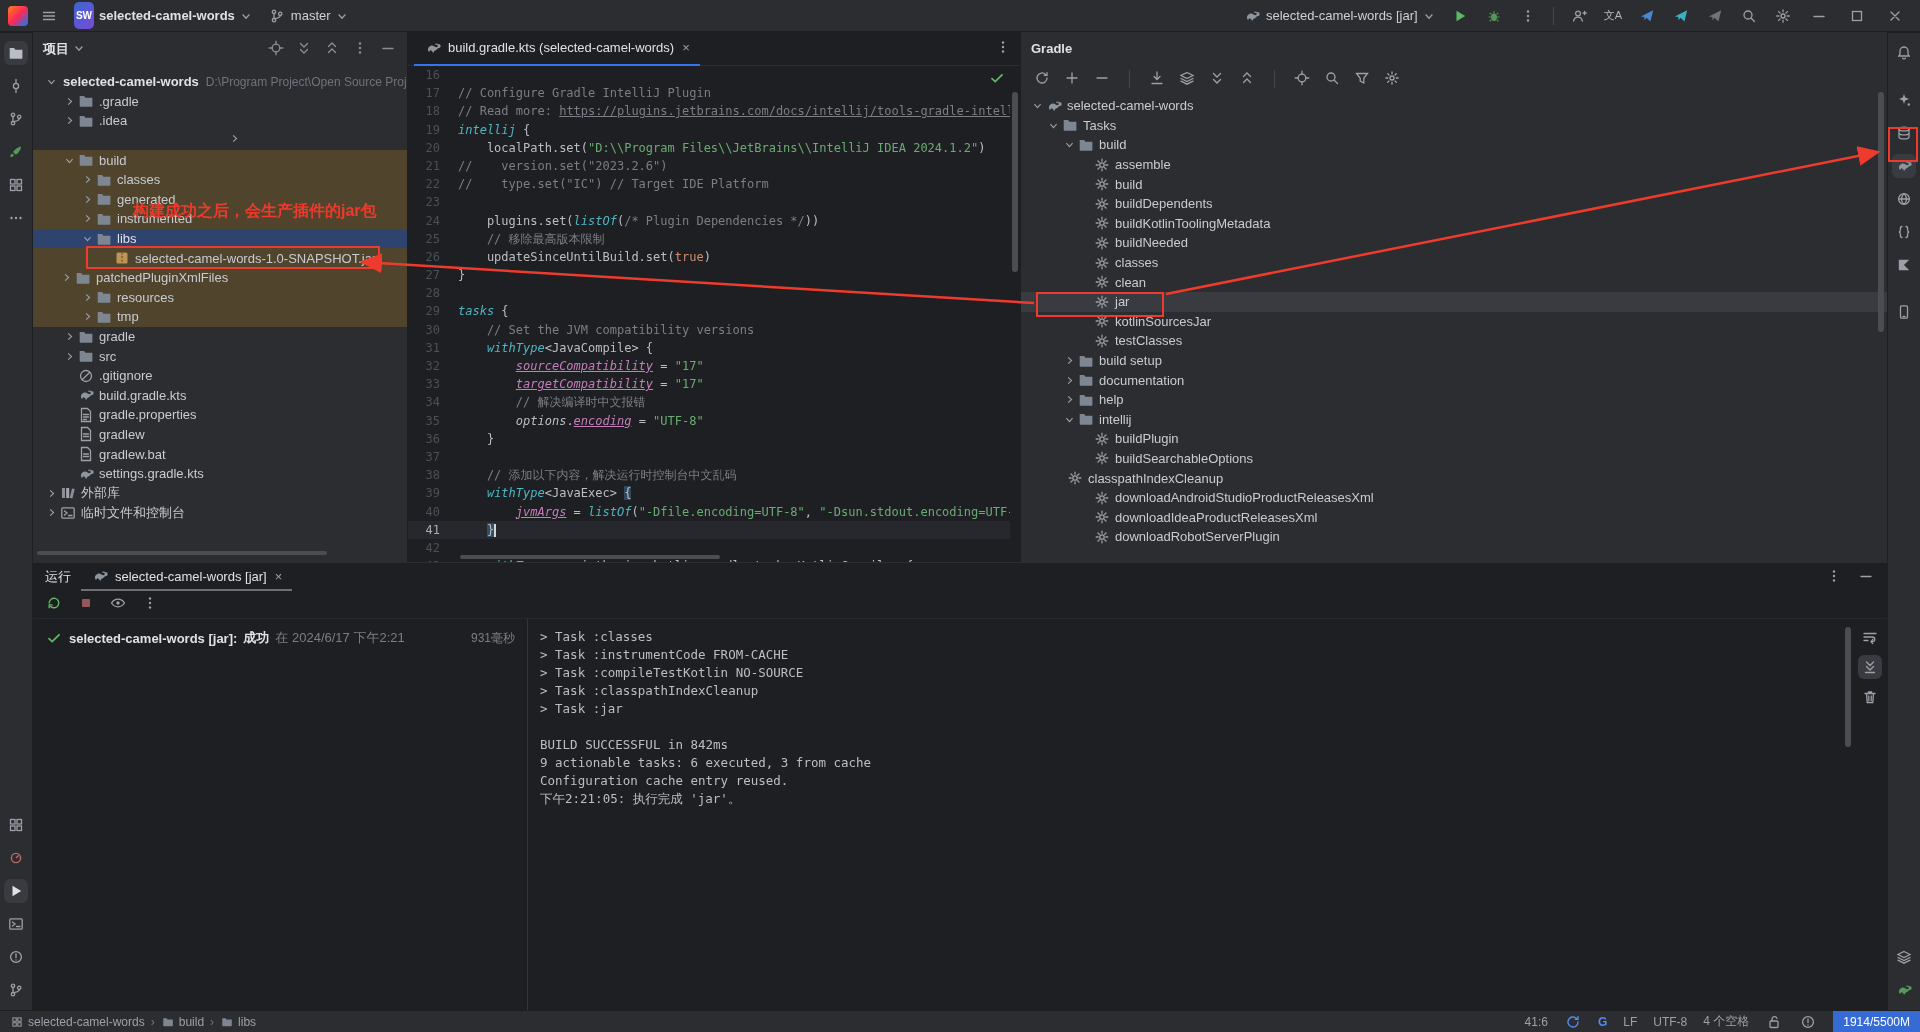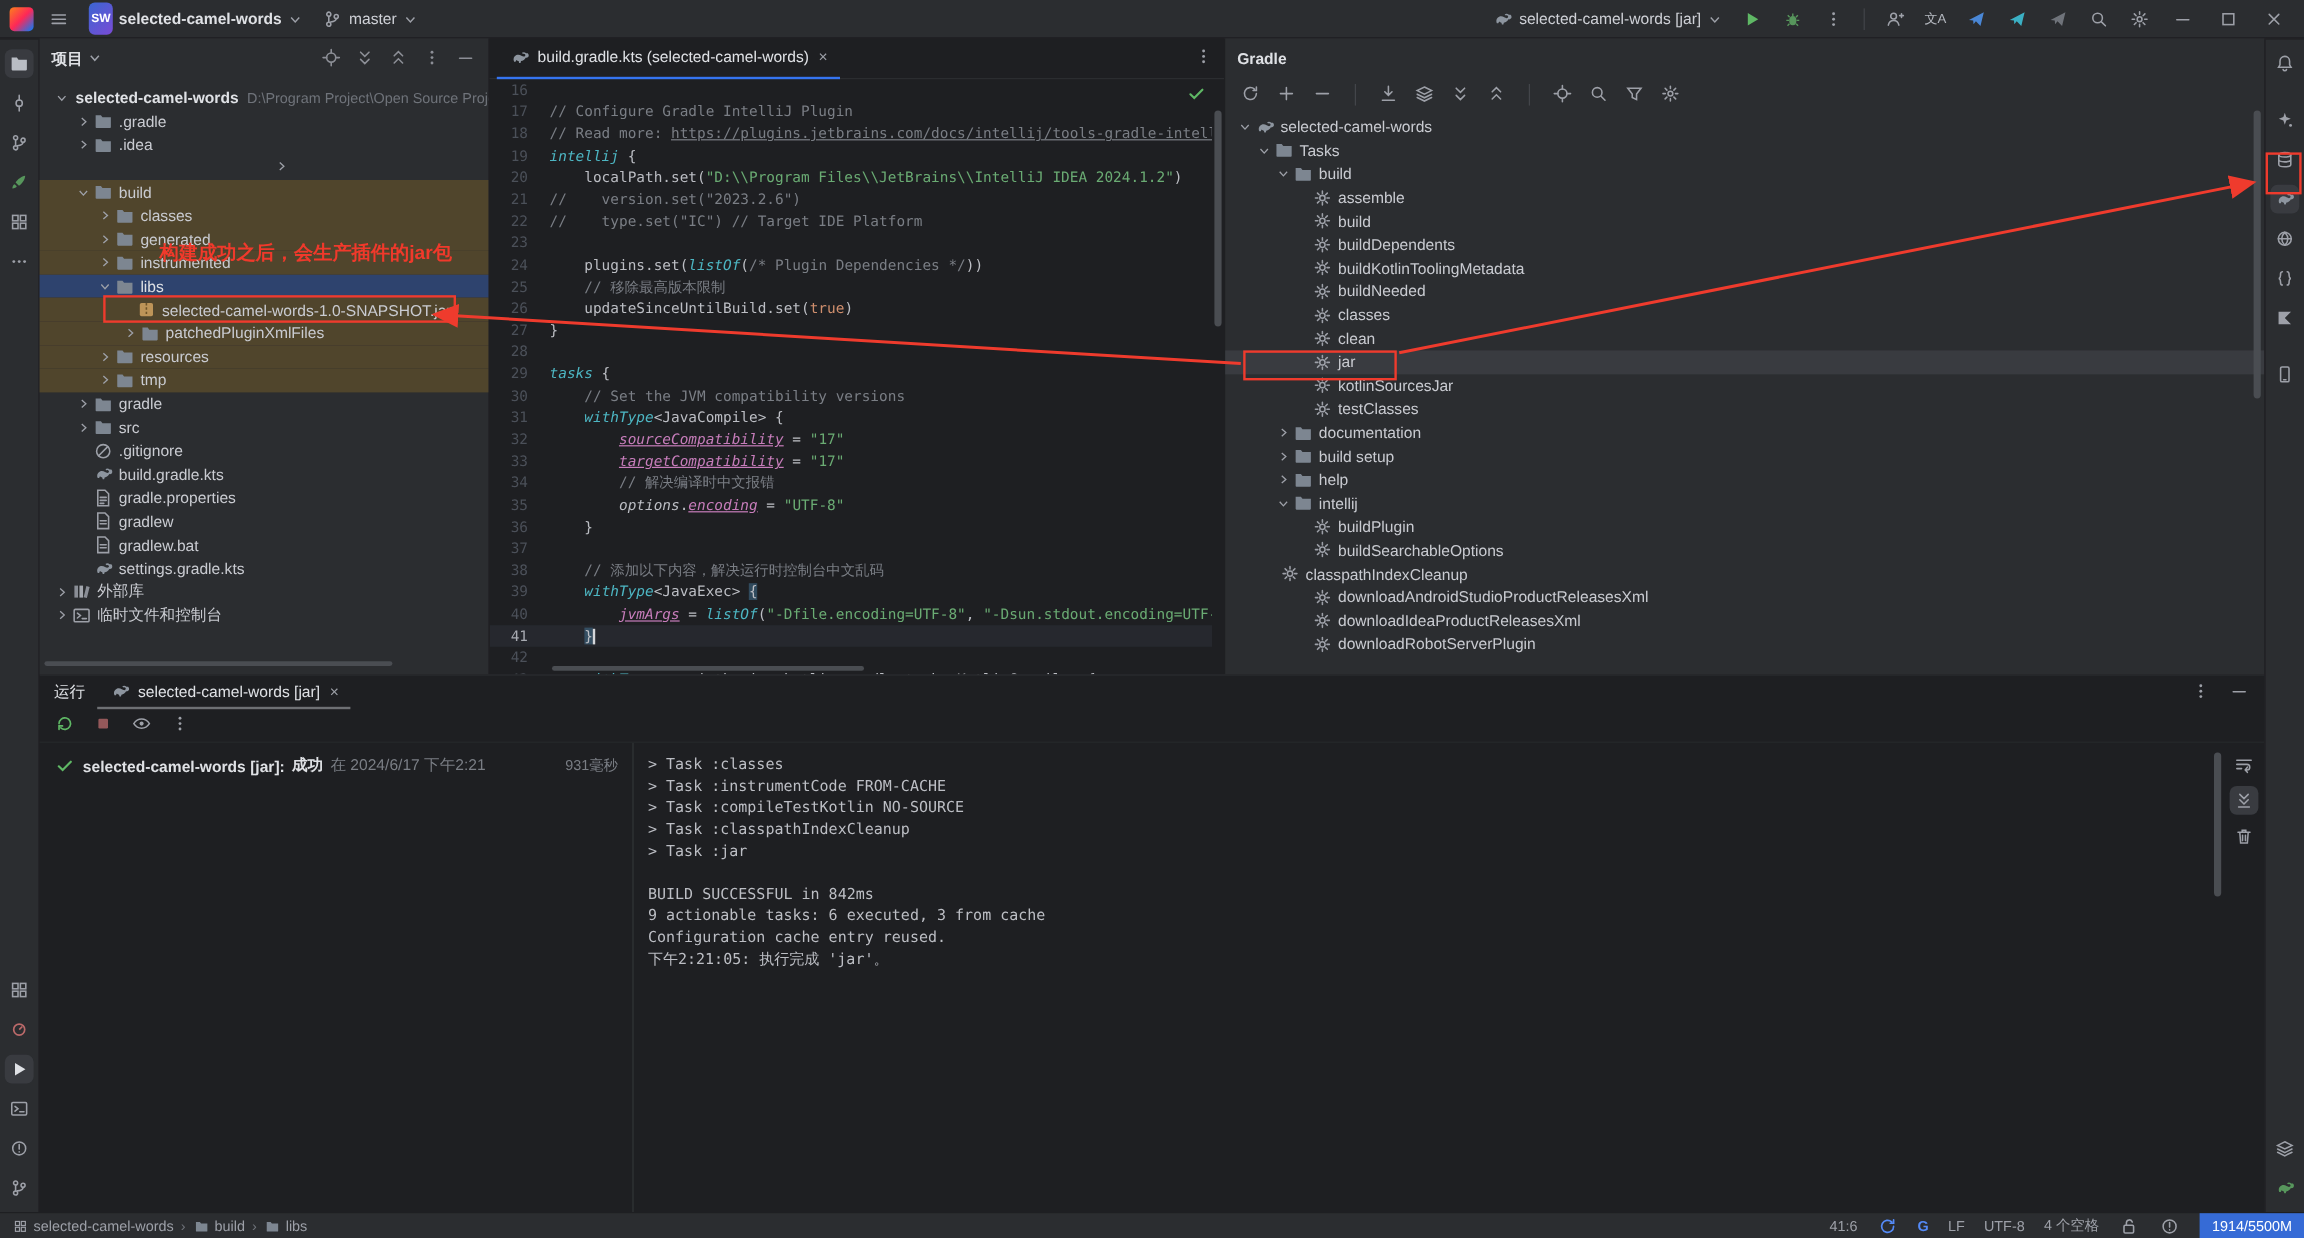--- a/index.html
+++ b/index.html
@@ -534,21 +534,21 @@
         <div class="trow hl-build" style="padding-left: 64px;">
           <span class="chev"></span>
           <span class="ticon">
             <svg viewBox="0 0 16 16" width="16" height="16">
               <rect x="2.5" y="2.5" width="11" height="11" rx="1.5" fill="#bd9458"></rect>
               <path d="M8 2.5v11" stroke="#6d5327" stroke-width="1.3" stroke-dasharray="2 1.6"></path>
             </svg>
           </span>
           <span class="lbl">selected-camel-words-1.0-SNAPSHOT.jar</span>
         </div>
-        <div class="trow hl-build" style="padding-left: 67px;">
+        <div class="trow hl-build" style="padding-left: 25px;">
           <span class="chev">
             <svg viewBox="0 0 16 16" width="16" height="16">
               <path d="M6 3.5L11 8 6 12.5" fill="none" stroke="#9da0a8" stroke-width="1.6"></path>
             </svg>
           </span>
           <span class="ticon">
             <svg viewBox="0 0 16 16" width="16" height="16">
               <path d="M1.7 3h4.4l1.3 1.7h7V13c0 .4-.3.7-.7.7H2.4c-.4 0-.7-.3-.7-.7V3z" fill="#7d8691"></path>
             </svg>
           </span>
@@ -966,34 +966,34 @@
           <span class="chev">
             <svg viewBox="0 0 16 16" width="16" height="16">
               <path d="M6 3.5L11 8 6 12.5" fill="none" stroke="#9da0a8" stroke-width="1.6"></path>
             </svg>
           </span>
           <span class="ticon">
             <svg viewBox="0 0 16 16" width="16" height="16">
               <path d="M1.7 3h4.4l1.3 1.7h7V13c0 .4-.3.7-.7.7H2.4c-.4 0-.7-.3-.7-.7V3z" fill="#7d8691"></path>
             </svg>
           </span>
+          <span class="lbl">build setup</span>
+        </div>
+        <div class="trow" style="padding-left: 40px;">
+          <span class="chev">
+            <svg viewBox="0 0 16 16" width="16" height="16">
+              <path d="M6 3.5L11 8 6 12.5" fill="none" stroke="#9da0a8" stroke-width="1.6"></path>
+            </svg>
+          </span>
+          <span class="ticon">
+            <svg viewBox="0 0 16 16" width="16" height="16">
+              <path d="M1.7 3h4.4l1.3 1.7h7V13c0 .4-.3.7-.7.7H2.4c-.4 0-.7-.3-.7-.7V3z" fill="#7d8691"></path>
+            </svg>
+          </span>
           <span class="lbl">documentation</span>
-        </div>
-        <div class="trow" style="padding-left: 40px;">
-          <span class="chev">
-            <svg viewBox="0 0 16 16" width="16" height="16">
-              <path d="M6 3.5L11 8 6 12.5" fill="none" stroke="#9da0a8" stroke-width="1.6"></path>
-            </svg>
-          </span>
-          <span class="ticon">
-            <svg viewBox="0 0 16 16" width="16" height="16">
-              <path d="M1.7 3h4.4l1.3 1.7h7V13c0 .4-.3.7-.7.7H2.4c-.4 0-.7-.3-.7-.7V3z" fill="#7d8691"></path>
-            </svg>
-          </span>
-          <span class="lbl">build setup</span>
         </div>
         <div class="trow" style="padding-left: 40px;">
           <span class="chev">
             <svg viewBox="0 0 16 16" width="16" height="16">
               <path d="M6 3.5L11 8 6 12.5" fill="none" stroke="#9da0a8" stroke-width="1.6"></path>
             </svg>
           </span>
           <span class="ticon">
             <svg viewBox="0 0 16 16" width="16" height="16">
               <path d="M1.7 3h4.4l1.3 1.7h7V13c0 .4-.3.7-.7.7H2.4c-.4 0-.7-.3-.7-.7V3z" fill="#7d8691"></path>

